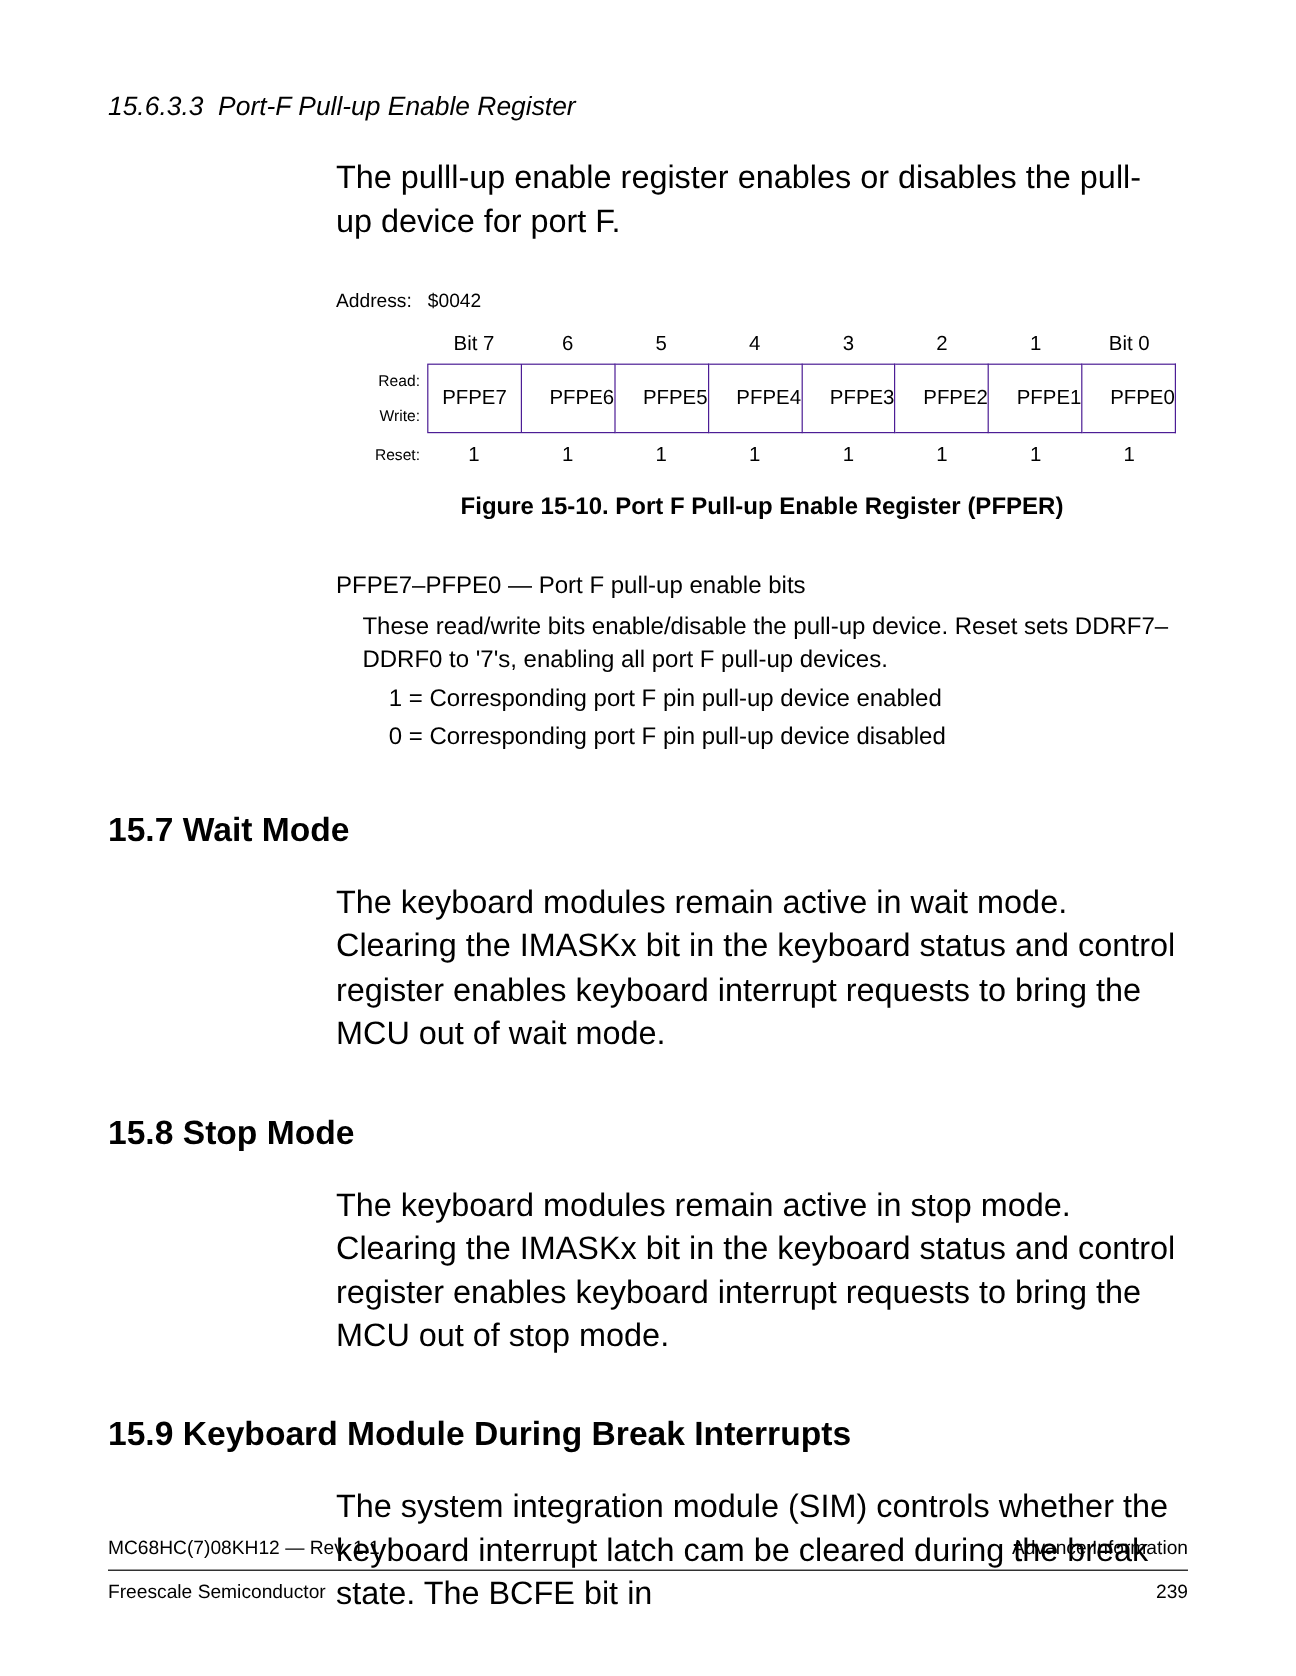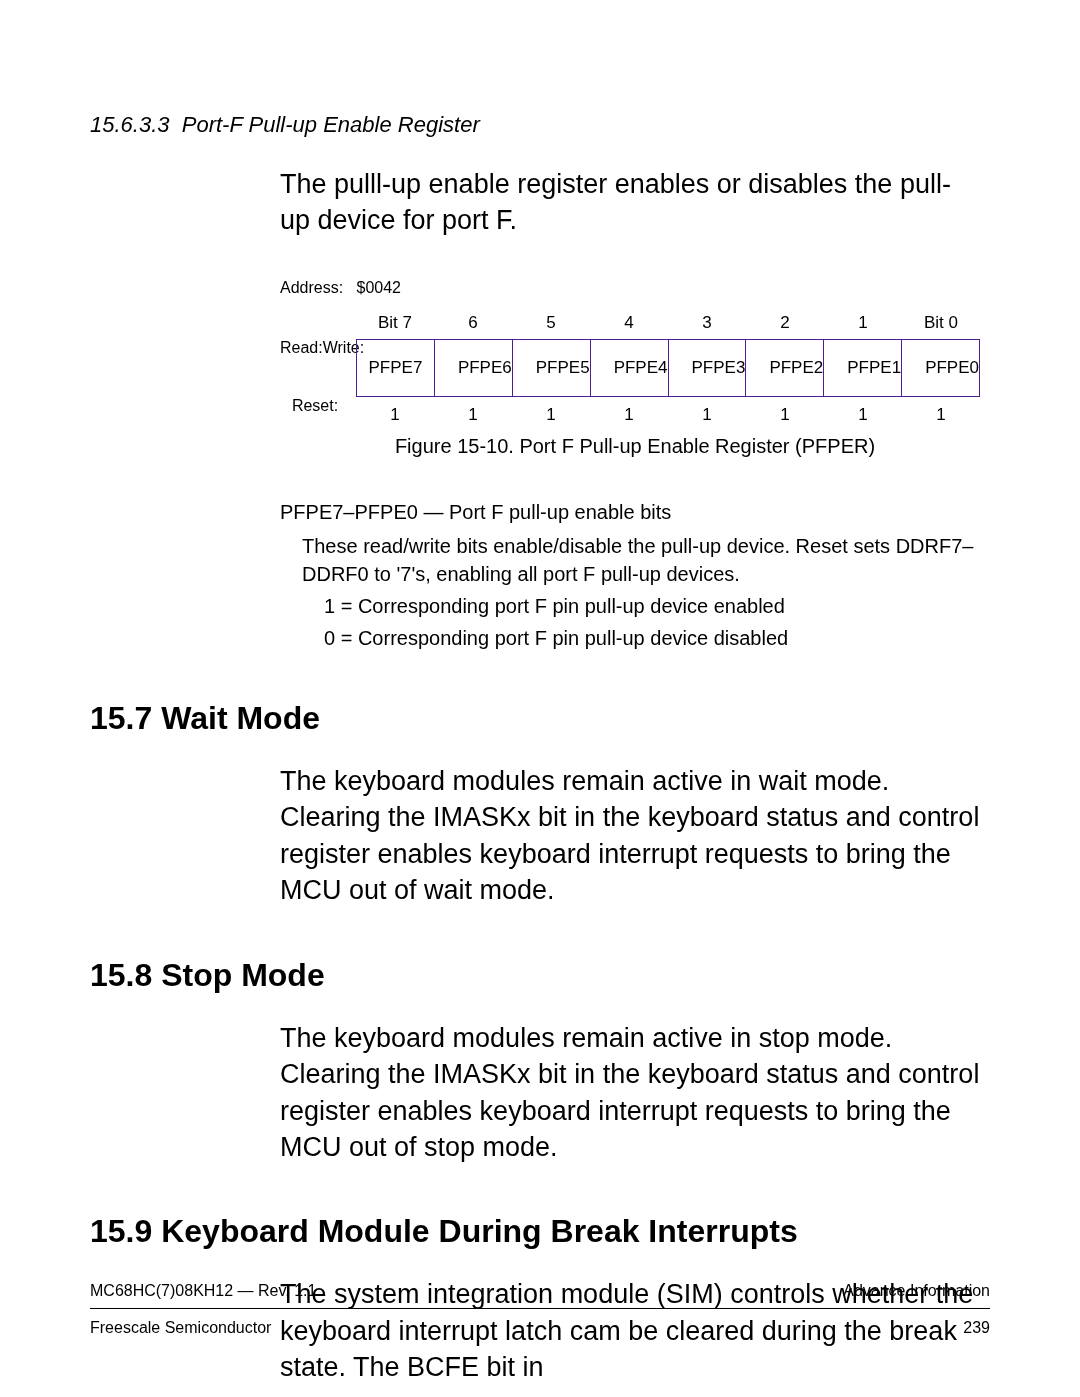--- a/index.html
+++ b/index.html
@@ -7,21 +7,21 @@
     padding: 0;
     background: #fff;
     font-family: Arial, Helvetica, sans-serif;
     color: #000;
   }
   .page {
     width: 1080px;
     height: 1397px;
     position: relative;
     box-sizing: border-box;
-    padding: 112px 90px 0 90px;
+    padding: 76px 90px 0 90px;
   }
   .subsection-title {
     font-style: italic;
     font-size: 22px;
     margin-bottom: 28px;
   }
   .body-text {
     font-size: 27px;
     line-height: 1.35;
     margin-left: 190px;
@@ -40,23 +40,23 @@
   }
   .reg-row {
     display: flex;
     align-items: stretch;
   }
   .reg-label {
     width: 70px;
     text-align: right;
     padding-right: 6px;
     display: flex;
-    flex-direction: row;
+    flex-direction: column;
     justify-content: center;
-    font-size: 16px;
+    font-size: 13px;
   }
   .reg-label.double {
     justify-content: space-around;
   }
   .reg-cells {
     display: flex;
     flex: 1;
   }
   .reg-cell {
     flex: 1;
@@ -74,44 +74,44 @@
   .data-row .reg-cell + .reg-cell {
     border-left: none;
     text-align: right;
   }
   .reset-row .reg-cell {
     padding: 8px 0;
     font-size: 17px;
   }
   .figure-caption {
     text-align: center;
-    font-weight: normal;
+    font-weight: bold;
     font-size: 20px;
-    margin: 2px 0 40px 190px;
+    margin: 14px 0 40px 190px;
   }
   .desc-block {
     margin-left: 190px;
     margin-right: 10px;
     font-size: 20px;
     line-height: 1.4;
   }
   .desc-title {
     margin-bottom: 6px;
   }
   .desc-sub {
     margin-left: 22px;
     margin-bottom: 4px;
   }
   .desc-sub2 {
     margin-left: 44px;
     margin-bottom: 4px;
   }
   .section-title {
     font-weight: bold;
-    font-size: 32px;
+    font-size: 28px;
     margin-top: 48px;
     margin-bottom: 26px;
   }
   .footer {
     position: absolute;
     left: 90px;
     right: 90px;
     bottom: 60px;
     font-size: 16px;
   }

